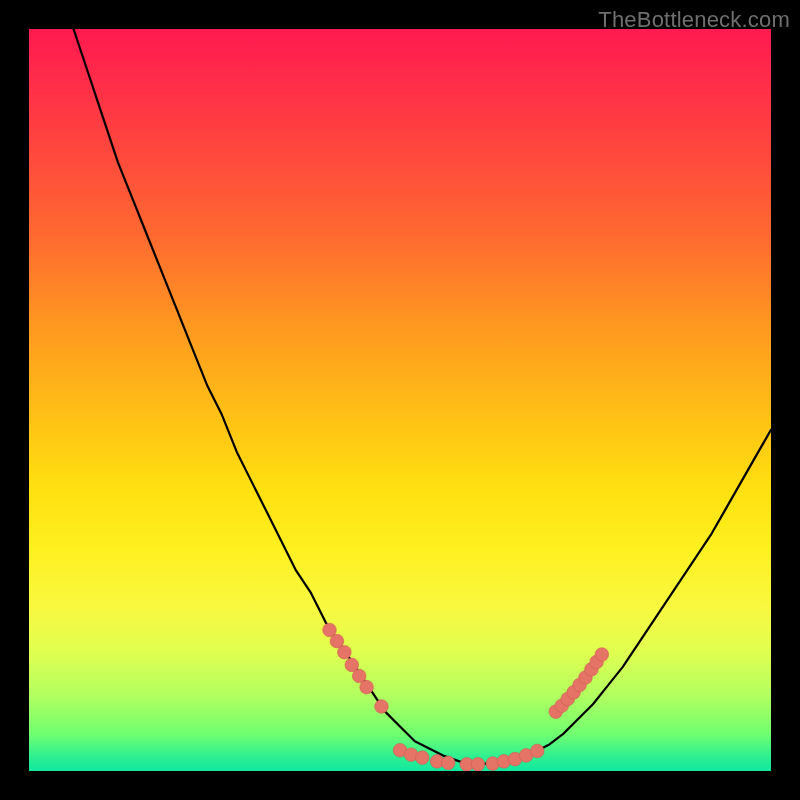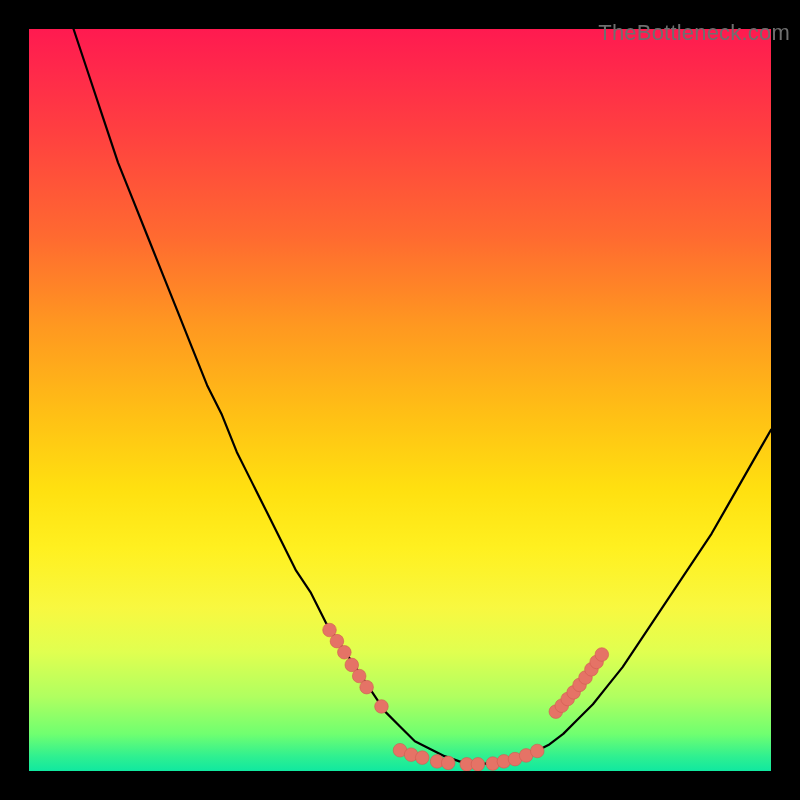--- a/index.html
+++ b/index.html
@@ -46,21 +46,21 @@
     );
   }
   .plot-svg {
     position: absolute;
     inset: 0;
     width: 742px;
     height: 742px;
   }
   .watermark {
     position: absolute;
-    top: 20px;
+    top: 7px;
     right: 10px;
     color: #6f6f6f;
     font-size: 22px;
     font-weight: 500;
     letter-spacing: 0.2px;
     user-select: none;
   }
 </style>
 </head>
 <body>

